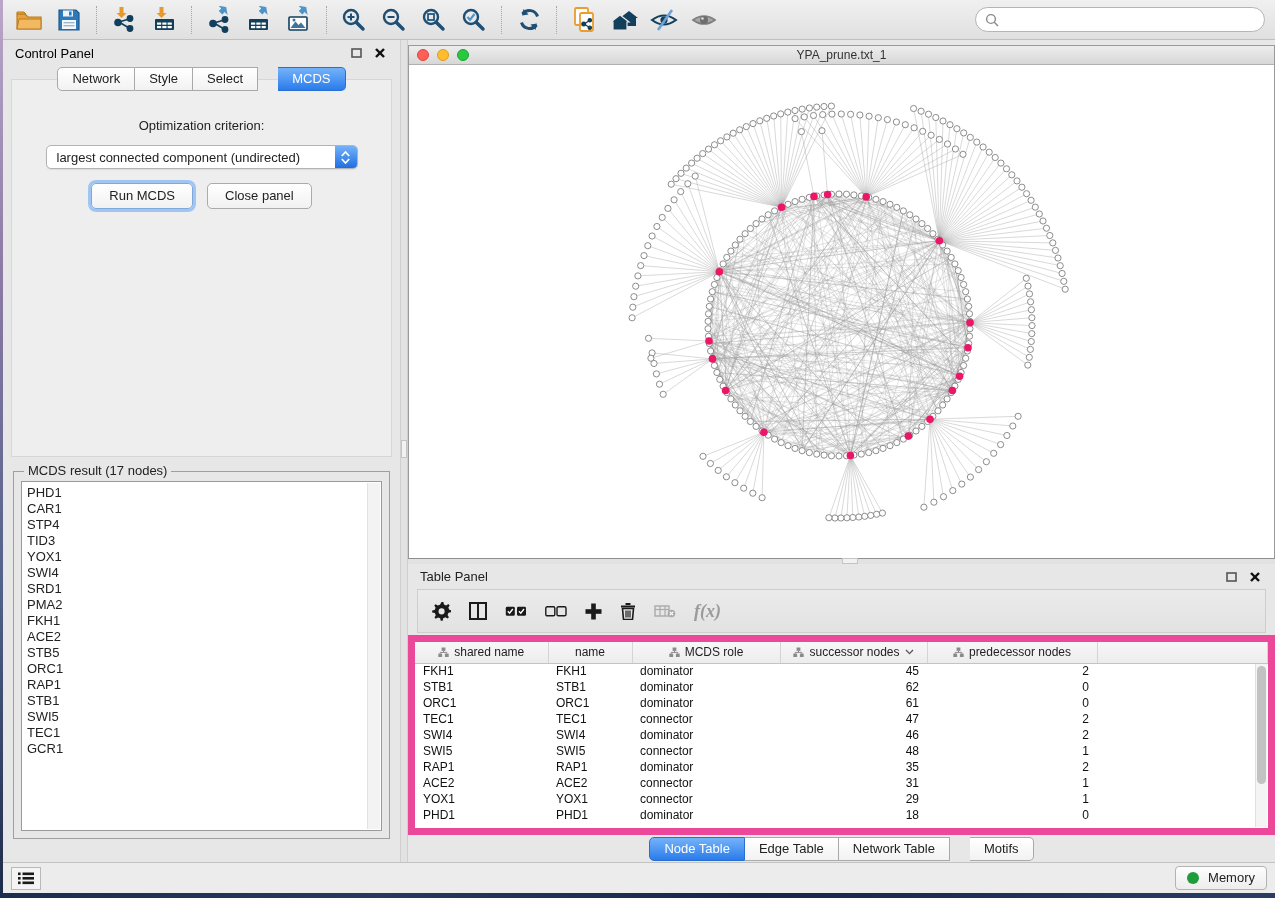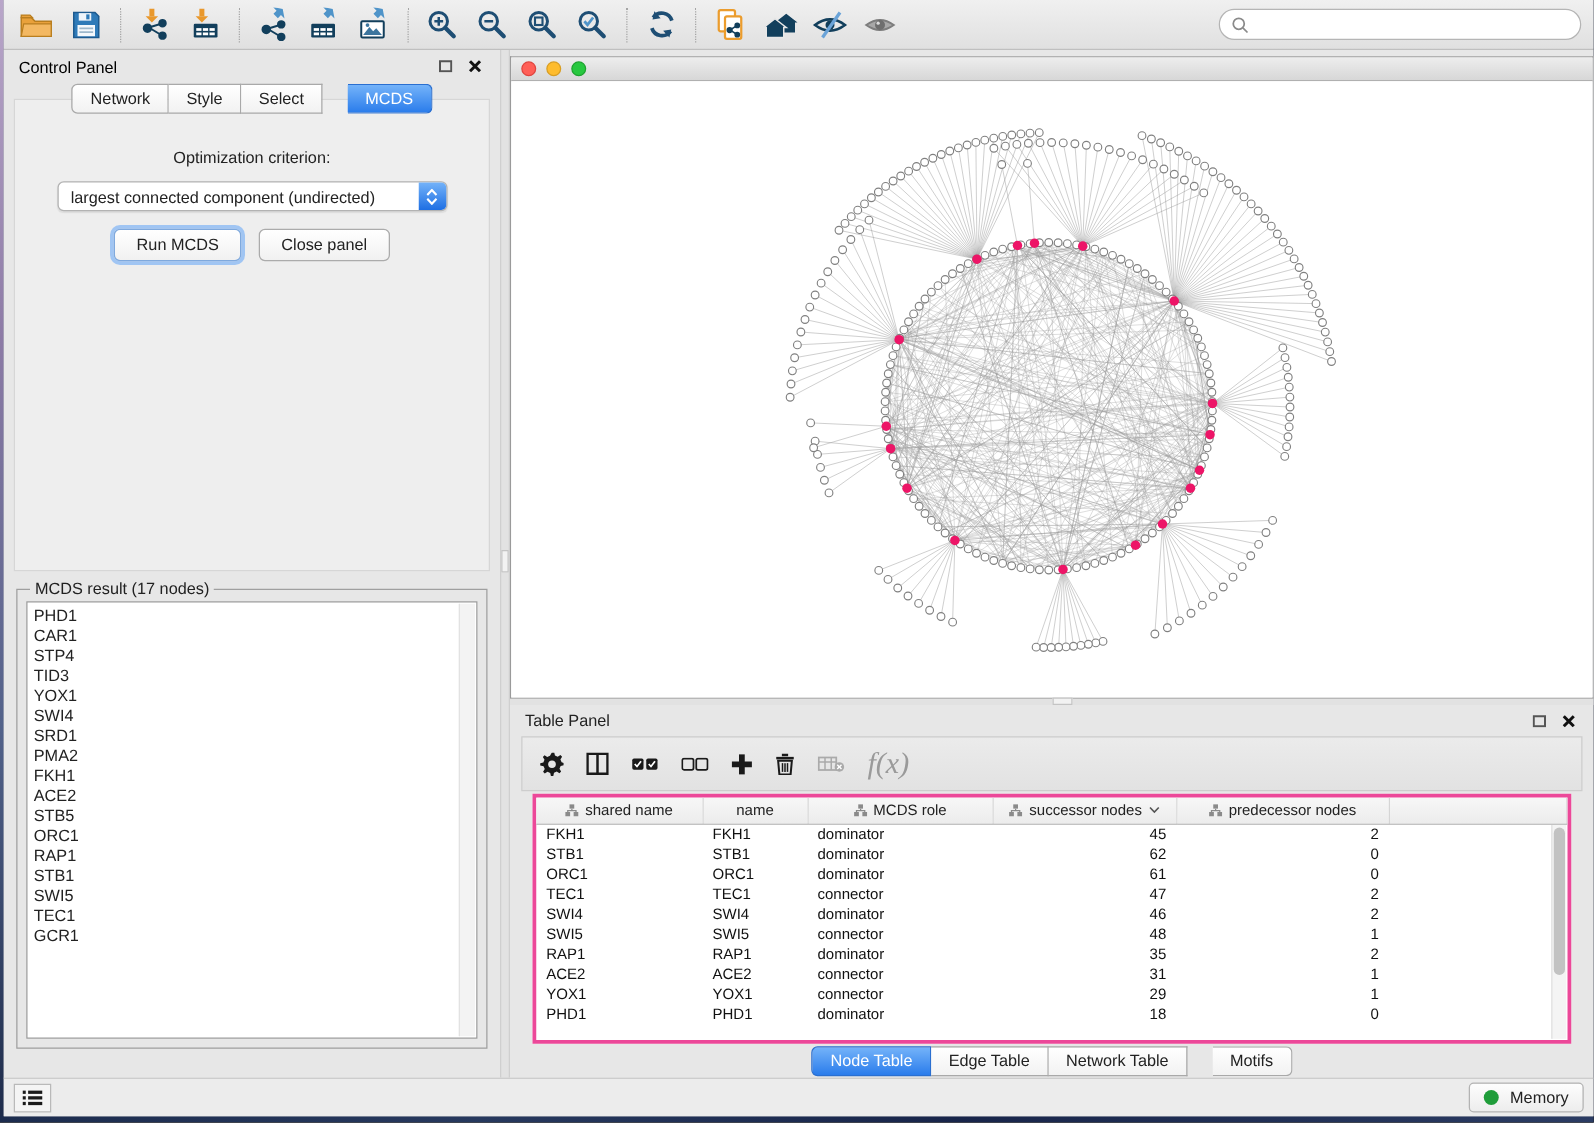--- a/index.html
+++ b/index.html
@@ -77,23 +77,23 @@
   .h-split{height:5px;flex:none;background:#e2e2e2;position:relative;}
   .h-split .handle{position:absolute;left:50%;top:-1px;width:16px;height:6px;background:#f2f2f2;border:1px solid #c4c4c4;}
 
   
   .table-panel{flex:1;display:flex;flex-direction:column;min-height:0;}
   .tp-head{height:25px;flex:none;display:flex;align-items:center;padding:0 12px;font-size:13px;}
   .tp-head .spacer{flex:1;}
   .tp-toolbar{height:44px;flex:none;margin:0 9px;background:linear-gradient(#ebebeb,#e2e2e2);
     border:1px solid #cdcdcd;display:flex;align-items:center;gap:18px;padding:0 14px;}
   .tp-tool{display:flex;align-items:center;justify-content:center;}
-  .fx{font-family:"Liberation Serif","DejaVu Serif",serif;font-style:italic;font-size:24px;color:#9a9a9a;}
-
-  .tbl-wrap{flex:1;margin:2px 18px 0;border:3px solid #ec4899;background:#fff;position:relative;overflow:hidden;}
+  .fx{font-family:"Liberation Serif","DejaVu Serif",serif;font-style:italic;font-size:18px;color:#9a9a9a;font-weight:bold;}
+
+  .tbl-wrap{flex:1;margin:2px 0 0;border:7px solid #ec4899;background:#fff;position:relative;overflow:hidden;}
   table.node-table{border-collapse:collapse;width:100%;table-layout:fixed;font-size:12px;}
   table.node-table th{height:21px;background:linear-gradient(#f7f7f7,#ececec);border-bottom:1px solid #c3c3c3;
     border-right:1px solid #d5d5d5;font-weight:normal;text-align:center;padding:0 4px;white-space:nowrap;overflow:hidden;}
   table.node-table th .th-inner{display:flex;align-items:center;justify-content:center;gap:5px;}
   table.node-table td{height:16px;padding:0 8px;white-space:nowrap;overflow:hidden;color:#111;}
   td.num{text-align:right;padding-right:12px;}
   .tbl-scroll{position:absolute;top:22px;right:1px;bottom:1px;width:12px;background:#f4f4f4;border-left:1px solid #e0e0e0;}
   .tbl-scroll .thumb{position:absolute;left:1px;right:1px;top:2px;height:118px;background:#c2c2c2;border-radius:6px;}
 
   .tp-tabs{height:27px;flex:none;display:flex;justify-content:center;align-items:center;}
@@ -366,20 +366,21 @@
         </div>
 
       <div class="right-side">
         <div class="network-window">
           <div class="net-title">
             <div class="lights">
               <span class="light red"></span>
               <span class="light yellow"></span>
               <span class="light green"></span>
             </div>
+            <span class="title">YPA_prune.txt_1</span>
           </div>
           <div class="net-canvas">
             <svg id="netsvg" width="863" height="493" viewBox="0 0 863 493">
                 <g stroke="#9a9a9a" stroke-width="0.7" stroke-opacity="0.38">
                   <line x1="372.6" y1="142.3" x2="474.0" y2="136.6"></line>
                   <line x1="372.6" y1="142.3" x2="407.7" y2="130.9"></line>
                   <line x1="372.6" y1="142.3" x2="307.9" y2="307.5"></line>
                   <line x1="372.6" y1="142.3" x2="415.1" y2="390.1"></line>
                   <line x1="372.6" y1="142.3" x2="507.0" y2="366.0"></line>
                   <line x1="372.6" y1="142.3" x2="459.7" y2="387.6"></line>

